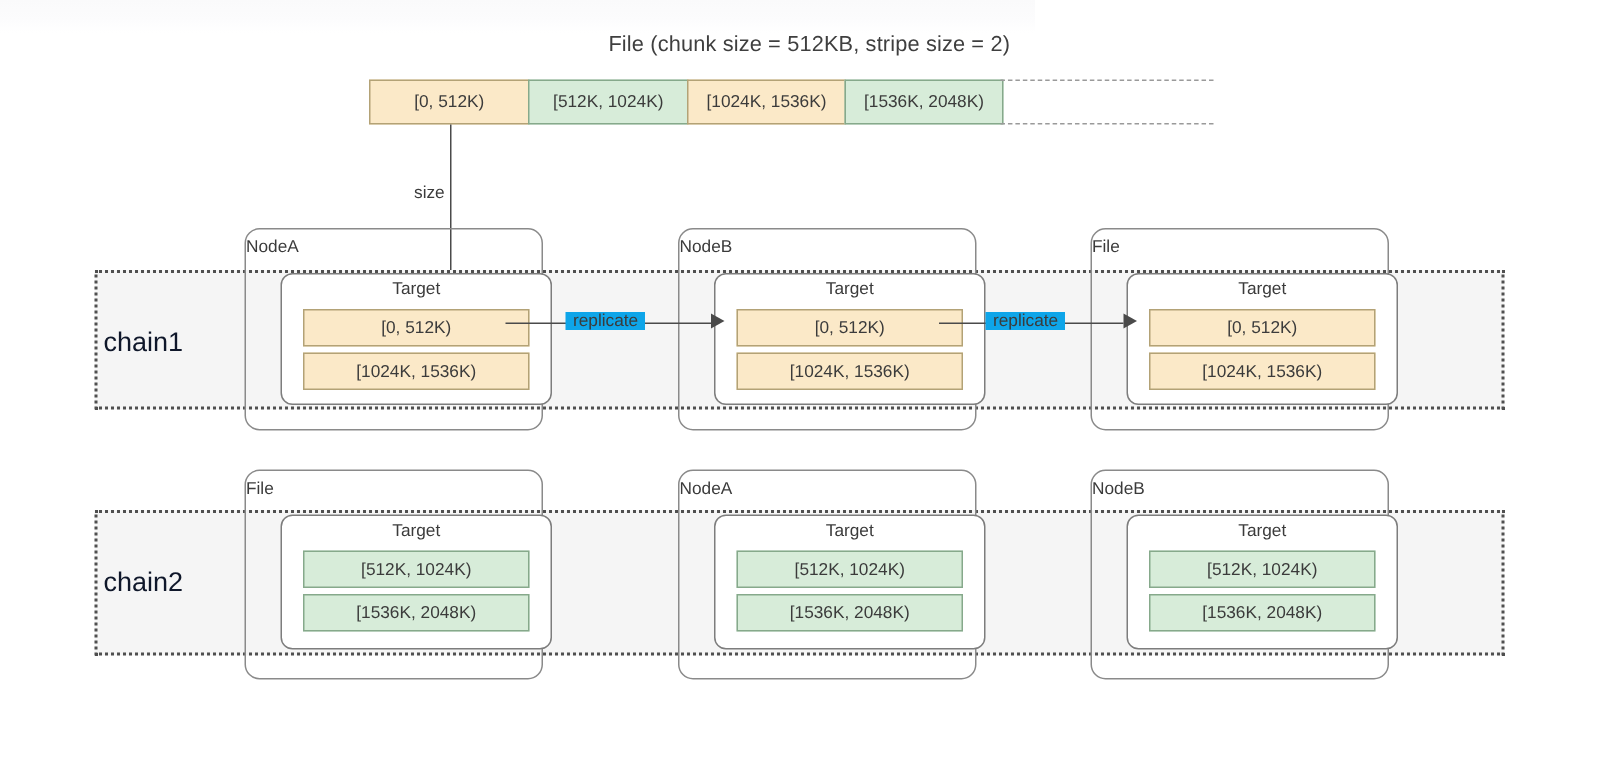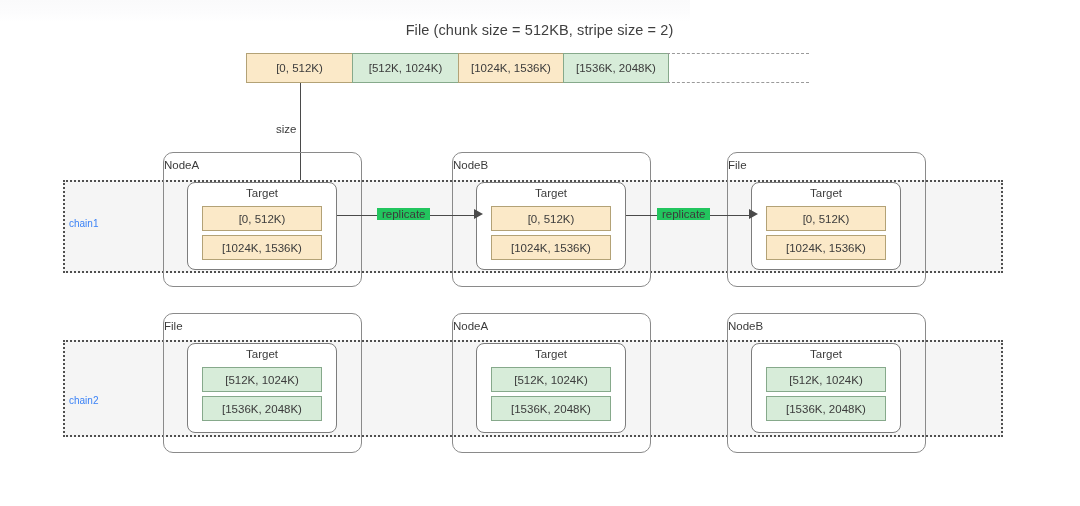--- a/index.html
+++ b/index.html
@@ -92,25 +92,25 @@
   .chain-band {
     position: absolute;
     left: 63px; width: 940px;
     background: #f5f5f5;
     border: 2px dotted #4f4f4f;
   }
   .chain-band.c1 { top: 180px; height: 93px; }
   .chain-band.c2 { top: 340px; height: 97px; }
   .chain-label {
     position: absolute;
-    font-size: 10px;
-    color: #3b82f6;
+    font-size: 18px;
+    color: #0f172a;
   }
   .chain-label.c1 { left: 69px; top: 218px; }
-  .chain-label.c2 { left: 69px; top: 395px; }
+  .chain-label.c2 { left: 69px; top: 378px; }
 
   
   .node {
     position: absolute;
     width: 199px;
     border: 1.2px solid #8a8a8a;
     border-radius: 10px;
     background: transparent;
   }
   .node.r1 { top: 152px; height: 135px; }
@@ -120,21 +120,21 @@
     left: 0; right: 0; top: 6px;
     text-align: left;
     font-size: 11.5px;
     color: #3b3b3b;
     white-space: nowrap;
   }
 
   
   .target {
     position: absolute;
-    width: 150px;
+    width: 181px;
     border: 1.2px solid #7d7d7d;
     border-radius: 8px;
     background: #ffffff;
   }
   .target.r1 { top: 182px; height: 88px; }
   .target.r2 { top: 343px; height: 90px; }
   .target .target-title {
     position: absolute;
     left: 0; right: 0; top: 4px;
     text-align: center;
@@ -169,21 +169,21 @@
     width: 0; height: 0;
     border-top: 5px solid transparent;
     border-bottom: 5px solid transparent;
     border-left: 9px solid #4a4a4a;
   }
   .rep-label {
     position: absolute;
     top: 208px;
     font-size: 11.5px;
     color: #3b3b3b;
-    background: #22c55e;
+    background: #0ea5e9;
     padding: 0 5px;
     white-space: nowrap;
   }
 </style>
 </head>
 <body>
 
 <div class="top-wash"></div>
 
 <div class="file-title">File (chunk size = 512KB, stripe size = 2)</div>

